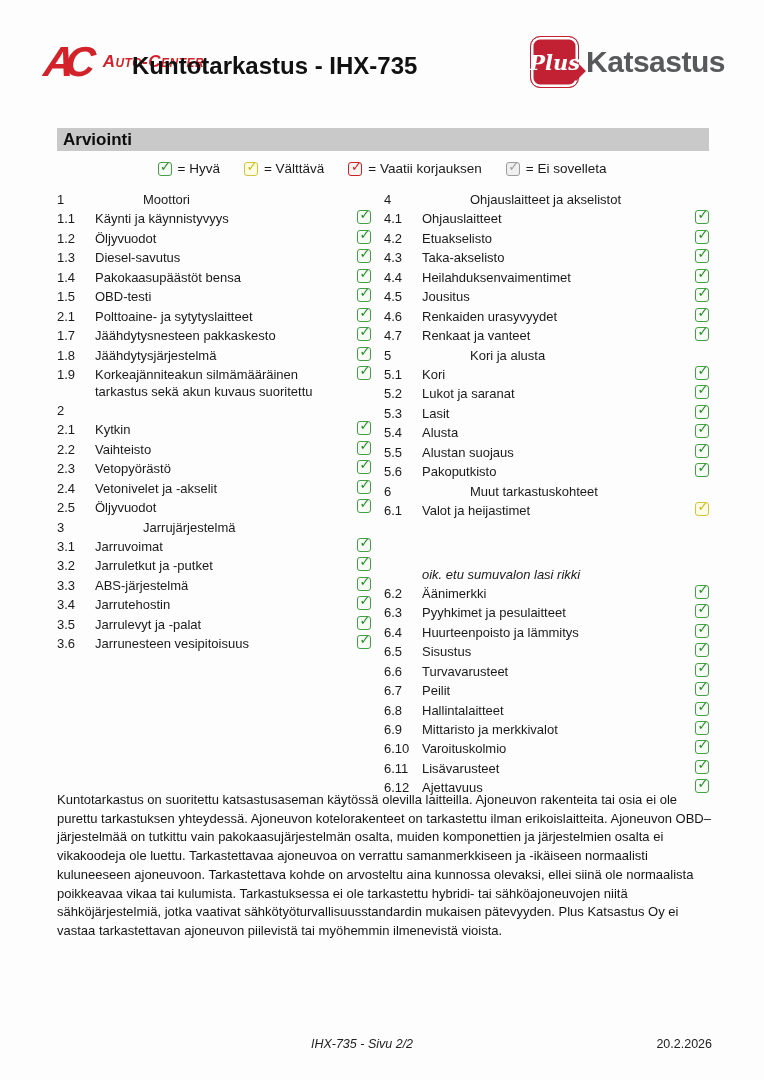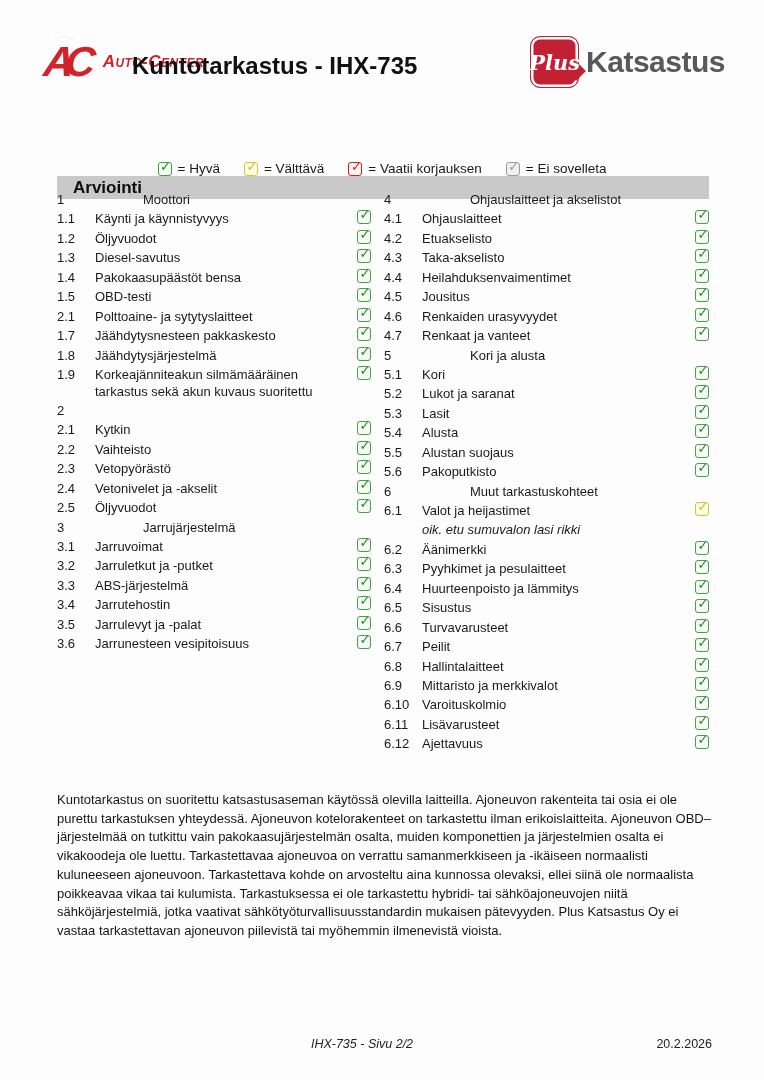--- a/index.html
+++ b/index.html
@@ -37,21 +37,21 @@
   .plus-word {
     position:relative; z-index:1; color:#fff; font-weight:bold; font-style:italic;
     font-size:21px; font-family:"DejaVu Serif","Liberation Serif",serif;
   }
   .plus-name { font-size:30px; font-weight:bold; color:#58595b; margin-left:7px; letter-spacing:-0.5px; }
 
   
   .section-bar {
     position:absolute; left:57px; top:128px; width:652px; height:23px;
     background:#c9c9c9; font-size:17px; font-weight:bold; color:#0d0d0d;
-    line-height:23px; padding-left:16px;margin-top:48px;
+    line-height:23px; padding-left:6px;
   }
 
   
   .legend {
     position:absolute; left:0; top:161px; width:764px;
     display:flex; justify-content:center; gap:24px; align-items:center;
     font-size:13.5px;
   }
   .legend-item { display:flex; align-items:center; gap:6px; }
 
@@ -74,21 +74,21 @@
   .checklist {
     position:absolute; left:57px; top:190px; width:652px;
     display:flex; align-items:flex-start; font-size:13px;
   }
   .col-left  { width:314px; margin-right:13px; }
   .col-right { flex:1; }
   .row { display:flex; align-items:flex-start; min-height:19.45px; }
   .row .num   { flex:none; width:38px; line-height:17.5px; padding-top:1px; }
   .row .label { flex:1; line-height:17.5px; padding-top:1px; padding-right:8px; }
   .row .label.hdr { font-weight:normal;padding-left:48px; }
-  .row .label.note { font-style:italic; }
+  .row .label.note { font-style:italic;margin-top:45px; }
   .row .cb { margin-top:1px; }
 
   
   .disclaimer {
     position:absolute; left:57px; top:791px; width:656px;
     font-size:13px; line-height:18.7px; color:#161616;
   }
 
   
   .footer-page {

